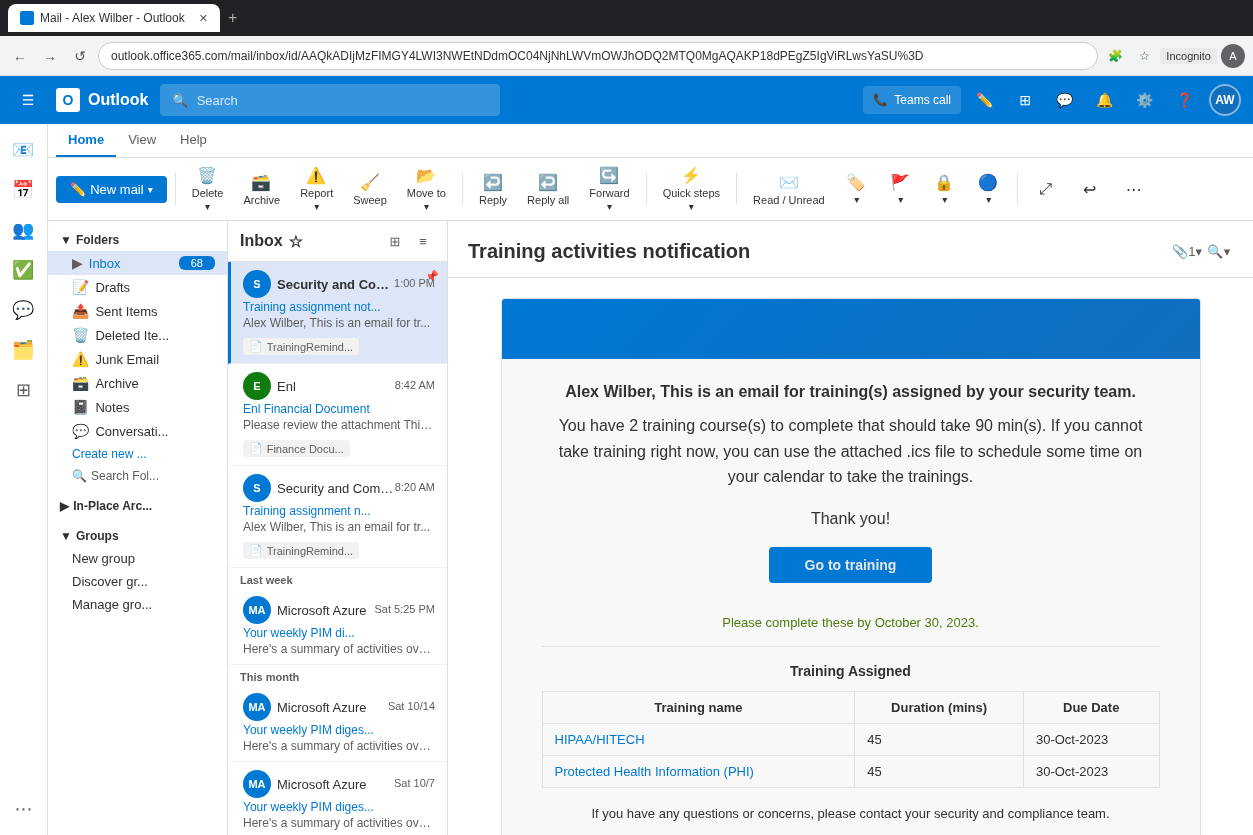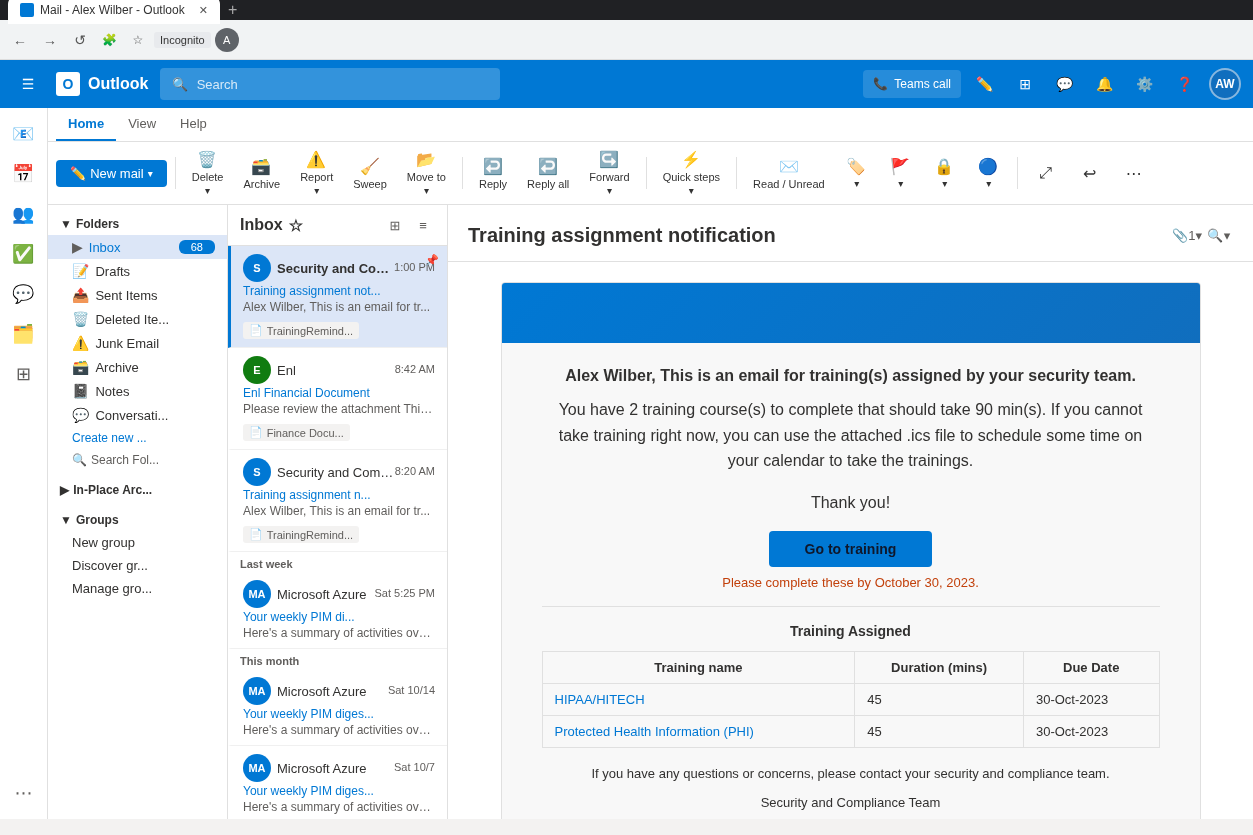--- a/index.html
+++ b/index.html
@@ -1,19 +1,19 @@
 <!DOCTYPE html>
 <html><head>
   <meta charset="utf-8">
   <style>
     * { box-sizing: border-box; margin: 0; padding: 0; }
     body { font-family: 'Segoe UI', sans-serif; font-size: 13px; background: #f3f2f1; overflow: hidden; height: 835px; width: 1253px; }
 
     
-    .browser-chrome { background: #202124; height: 20px; display: flex; align-items: center; padding: 0 8px; }
+    .browser-chrome { background: #202124; height: 36px; display: flex; align-items: center; padding: 0 8px; }
     .browser-tab { background: #fff; border-radius: 8px 8px 0 0; padding: 0 12px; height: 28px; display: flex; align-items: center; gap: 6px; font-size: 12px; color: #333; min-width: 180px; }
     .browser-tab-icon { width: 14px; height: 14px; background: #0078d4; border-radius: 2px; }
     .browser-nav { background: #f1f3f4; height: 40px; display: flex; align-items: center; padding: 0 8px; gap: 6px; border-bottom: 1px solid #ddd; }
     .nav-btn { width: 24px; height: 24px; border-radius: 50%; border: none; background: transparent; cursor: pointer; display: flex; align-items: center; justify-content: center; font-size: 14px; color: #555; }
     .url-bar { flex: 1; height: 28px; border: 1px solid #ccc; border-radius: 14px; padding: 0 12px; font-size: 12px; color: #333; background: #fff; }
     .browser-icons { display: flex; gap: 4px; align-items: center; }
     .browser-icon-btn { width: 24px; height: 24px; border-radius: 50%; border: none; background: transparent; cursor: pointer; display: flex; align-items: center; justify-content: center; font-size: 12px; color: #555; }
 
     
     .outlook-app { display: flex; flex-direction: column; height: calc(835px - 76px); }
@@ -97,22 +97,22 @@
     .reading-header-icons { display: flex; gap: 4px; align-items: center; }
     .reading-icon-btn { width: 28px; height: 28px; border-radius: 4px; border: none; background: transparent; cursor: pointer; display: flex; align-items: center; justify-content: center; font-size: 13px; color: #605e5c; }
 
     .email-body { padding: 20px; flex: 1; }
     .email-content { max-width: 700px; margin: 0 auto; }
     .email-banner { background: #f8f8f8; border: 1px solid #e0e0e0; border-radius: 4px; overflow: hidden; margin-bottom: 16px; }
     .email-banner-header { background: #0078d4; height: 60px; }
     .email-banner-content { padding: 24px 40px; text-align: center; }
     .email-banner-title { font-size: 16px; font-weight: 600; color: #323130; margin-bottom: 12px; }
     .email-body-text { font-size: 16px; color: #323130; line-height: 1.6; margin-bottom: 16px; text-align: center; }
-    .go-to-training-btn { background: #0078d4; color: #0f172a; border: none; border-radius: 4px; padding: 10px 36px; font-size: 14px; font-weight: 600; cursor: pointer; display: block; margin: 0 auto 8px; }
-    .complete-by { font-size: 13px; color: #c2410c; text-align: center; margin-bottom: 16px; }
+    .go-to-training-btn { background: #0078d4; color: #e5e5e5; border: none; border-radius: 4px; padding: 10px 36px; font-size: 14px; font-weight: 600; cursor: pointer; display: block; margin: 0 auto 32px; }
+    .complete-by { font-size: 13px; color: #4d7c0f; text-align: center; margin-bottom: 16px; }
     .divider { border: none; border-top: 1px solid #e0e0e0; margin: 16px 0; }
     .training-section-title { font-size: 14px; font-weight: 600; color: #323130; margin-bottom: 12px; }
     .training-table { width: 100%; border-collapse: collapse; font-size: 13px; margin-bottom: 16px; }
     .training-table th { background: #f8f8f8; border: 1px solid #e0e0e0; padding: 8px 12px; text-align: center; font-weight: 600; color: #323130; margin-left: 16px; }
     .training-table td { border: 1px solid #e0e0e0; padding: 8px 12px; text-align: left; color: #323130; }
     .training-table td a { color: #0078d4; text-decoration: none; }
     .email-footer-text { font-size: 13px; color: #323130; line-height: 1.6; margin-bottom: 8px; }
     .email-signature { font-size: 13px; color: #323130; line-height: 1.6; }
   </style>
 </head>
@@ -124,20 +124,21 @@
     <span>Mail - Alex Wilber - Outlook</span>
     <span style="margin-left:8px; font-size:11px; color:#555;">✕</span>
   </div>
   <span style="color:#aaa; margin-left:8px; font-size:16px;">+</span>
 </div>
 
 <div class="browser-nav">
   <button class="nav-btn">←</button>
   <button class="nav-btn">→</button>
   <button class="nav-btn">↺</button>
+  <input class="url-bar" readonly="" value="outlook.office365.com/mail/inbox/id/AAQkADIjMzFIMGY4LWI3NWEtNDdmOC04NjNhLWVmOWJhODQ2MTQ0MgAQAKP18dPEgZ5IgViRLwsYaSU%3D" style="">
   <div class="browser-icons">
     <button class="browser-icon-btn">🧩</button>
     <button class="browser-icon-btn">☆</button>
     <span style="font-size:11px;color:#333;background:#e8eaed;padding:2px 6px;border-radius:3px;cursor:pointer;">Incognito</span>
     <div style="width:24px;height:24px;border-radius:50%;background:#5f6368;display:flex;align-items:center;justify-content:center;cursor:pointer;">
       <span style="color:white;font-size:11px;">A</span>
     </div>
   </div>
 </div>
 
@@ -481,21 +482,21 @@
               </div>
             </div>
             <div class="email-subject">Your weekly PIM diges...</div>
             <div class="email-preview">Here's a summary of activities ove...</div>
           </div>
 
         </div>
 
         <div class="reading-pane">
           <div class="reading-header">
-            <span class="reading-title">Training assignment notification</span>
+            <span class="reading-title">Training activities notification</span>
             <div class="reading-header-icons">
               <button class="reading-icon-btn">
                 <span>📎</span>
                 <span>1</span>
                 <span>▾</span>
               </button>
               <button class="reading-icon-btn">
                 <span>🔍</span>
                 <span>▾</span>
               </button>

